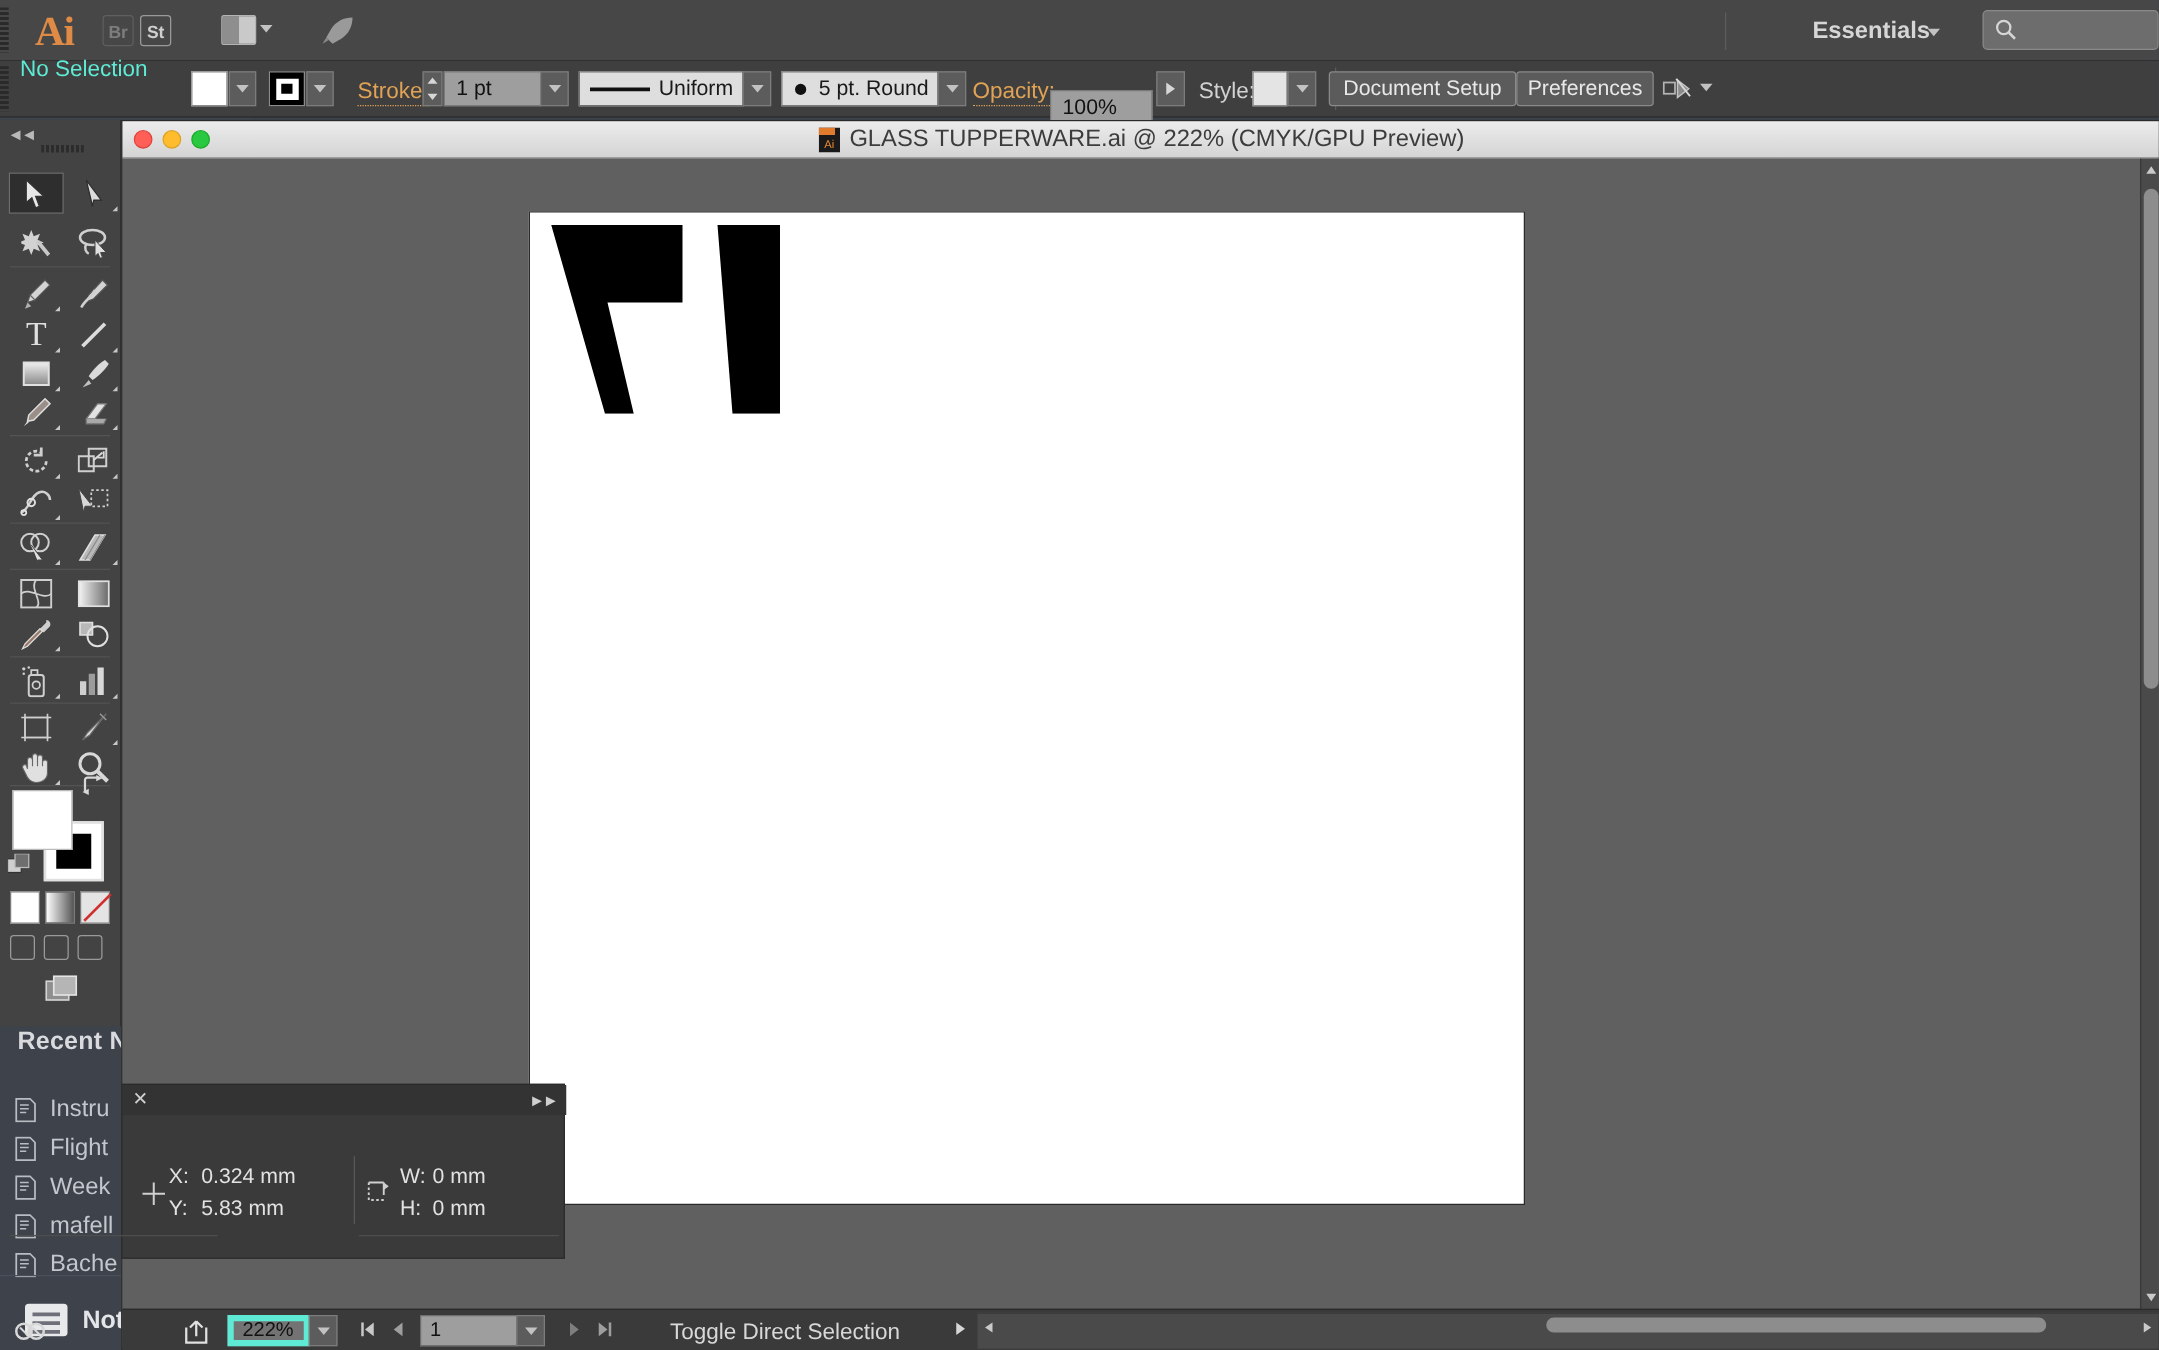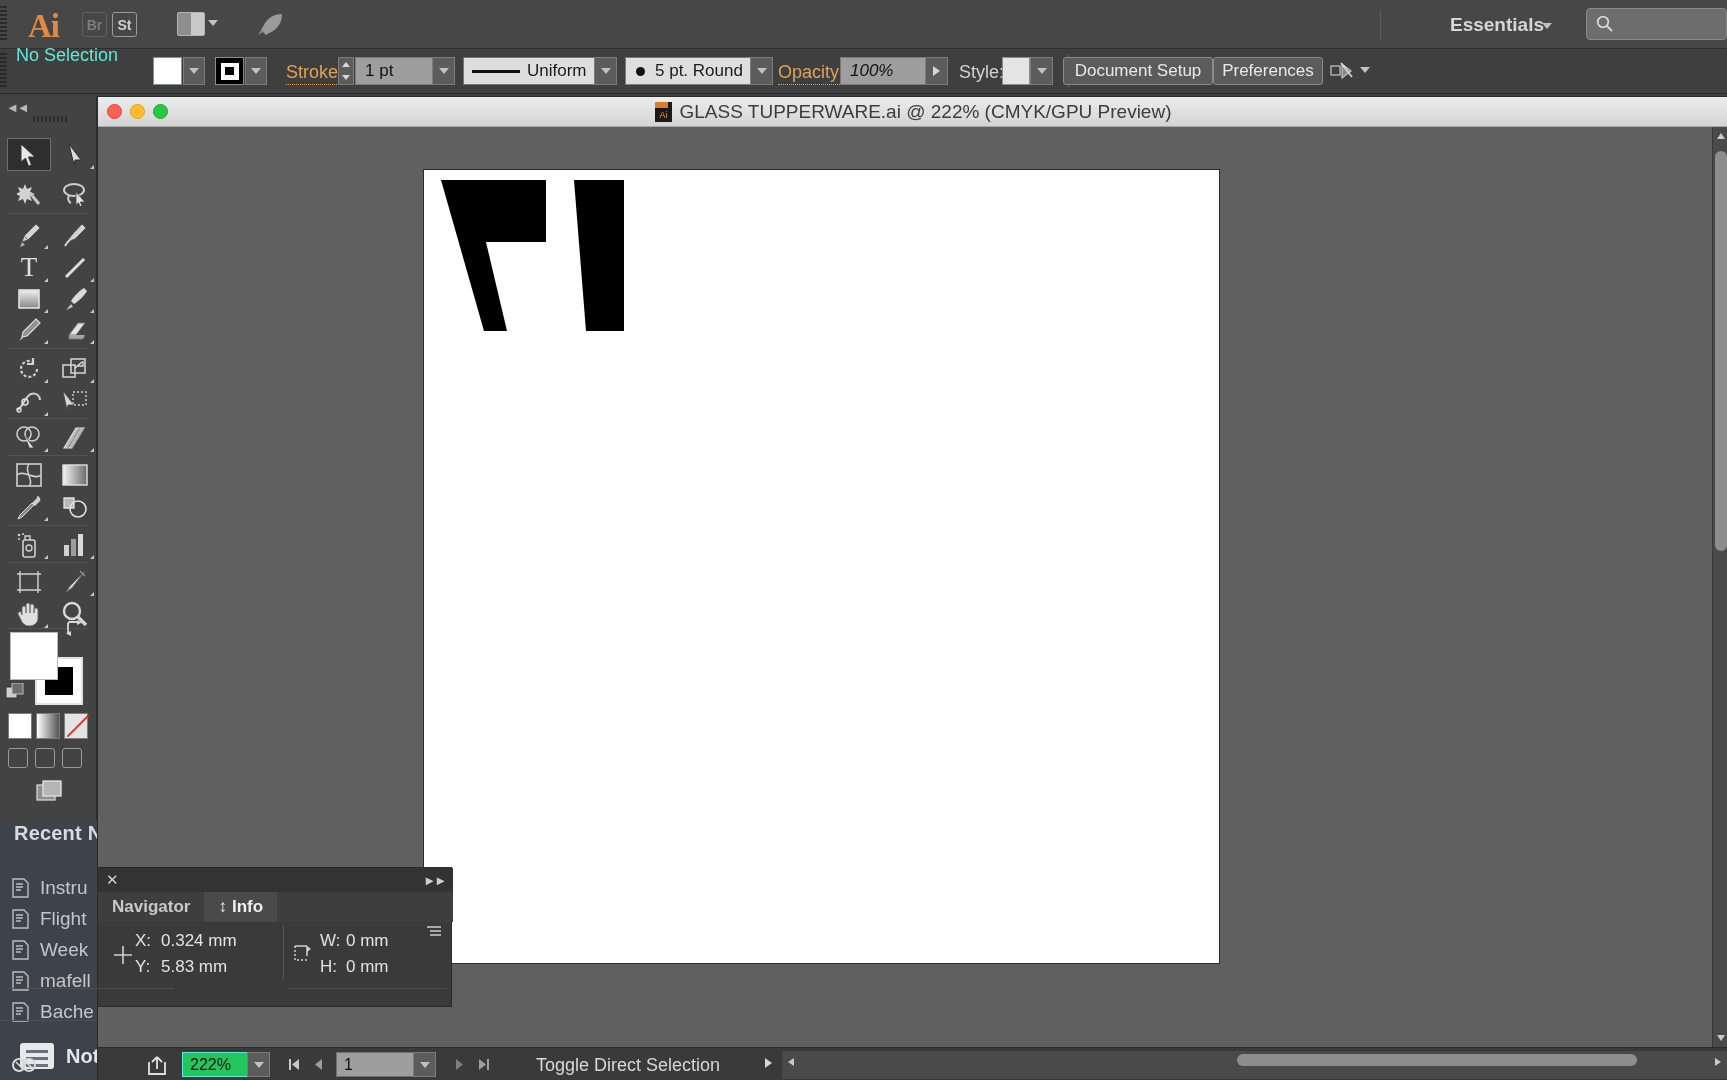--- a/index.html
+++ b/index.html
@@ -104,21 +104,21 @@
     display:flex; align-items:center; gap:7px; padding-left:8px; }
   #profile-line { width:48px; height:3px; background:#111; flex:none; }
   #profile-label { color:#1a1a1a; font-size:17px; }
   #profile-dd { left:594px; top:57px; width:23px; height:28px; }
   #brush-field { left:625px; top:57px; width:126px; height:28px; background:#dedede; border:1px solid #7a7a7a;
     display:flex; align-items:center; gap:10px; padding-left:10px; }
   #brush-dot { width:9px;height:9px;border-radius:50%;background:#111; flex:none; }
   #brush-label { color:#1a1a1a; font-size:17px; }
   #brush-dd { left:750px; top:57px; width:23px; height:28px; }
   #opacity-label { left:778px; top:62px; color:#e0a255; font-size:18px; border-bottom:1px dotted #e0a255; padding-bottom:1px; }
-  #opacity-field { left:840px; top:57px; width:106px; height:28px;font-style:italic; }
+  #opacity-field { left:840px; top:72px; width:82px; height:28px; }
   #opacity-dd { left:925px; top:57px; width:23px; height:28px; }
   #style-label { left:959px; top:62px; color:#d2d2d2; font-size:18px; }
   #style-swatch { left:1002px; top:57px; width:28px; height:28px; background:#e4e4e4; border:1px solid #8c8c8c; }
   #style-dd { left:1030px; top:57px; width:23px; height:28px; }
   #cb-sep { left:1068px; top:54px; width:1px; height:34px; background:#5a5a5a; }
   .push-btn {
     background:#5b5b5b; border:1px solid #8a8a8a; border-radius:3px; color:#e8e8e8;
     font-size:17px; display:flex; align-items:center; justify-content:center;
   }
   #btn-docsetup { left:1063px; top:57px; width:150px; height:28px; }
@@ -154,21 +154,21 @@
   .sb-arrow-up { position:absolute; left:4px; top:6px; width:0;height:0;
     border-left:4px solid transparent;border-right:4px solid transparent;border-bottom:6px solid #c9c9c9; }
   .sb-arrow-dn { position:absolute; left:4px; bottom:6px; width:0;height:0;
     border-left:4px solid transparent;border-right:4px solid transparent;border-top:6px solid #c9c9c9; }
 
   
   #doc-statusbar { left:0; top:950px; width:1630px; height:34px; background:#3a3a3a;
     border-top:1px solid #2b2b2b; }
   #sb-icon-1 { left:12px; top:1056px; width:25px; height:20px; }
   #sb-icon-2 { left:147px; top:1055px; width:20px; height:21px; }
-  #sb-zoom { left:182px; top:1052px; width:66px; height:25px; background:#22c55e; border:1px solid #5eead4;
+  #sb-zoom { left:182px; top:1052px; width:66px; height:25px; background:#737373; border:5px solid #5eead4;
     color:#111; font-size:16px; display:flex; align-items:center; padding-left:7px; }
   #sb-zoom-dd { left:247px; top:1052px; width:23px; height:25px; }
   .nav-arrow { position:absolute; top:1057px; }
   #sb-first { left:288px; } #sb-prev { left:313px; }
   #sb-page { left:336px; top:1052px; width:78px; height:25px; background:#9e9e9e; border:1px solid #6f6f6f;
     color:#111; font-size:16px; display:flex; align-items:center; padding-left:7px; }
   #sb-page-dd { left:413px; top:1052px; width:23px; height:25px; }
   #sb-next { left:454px; } #sb-last { left:477px; }
   #sb-status-text { left:536px; top:1055px; color:#d8d8d8; font-size:18px; }
   #sb-status-caret { left:765px; top:1058px; }
@@ -715,34 +715,20 @@
     <span class="sb-arrow-l"></span>
     <span id="hscroll-thumb"></span>
     <span class="sb-arrow-r"></span>
   </div>
 
   <div id="info-panel" class="abs">
     <div id="info-panel-bar" class="abs">
       <span id="info-close" class="abs">✕</span>
       <span id="info-collapse">►►</span>
     </div>
-    <div id="info-tabs" class="abs">
-      <span class="panel-tab">
-        <span>Navigator</span>
-      </span>
-      <span class="panel-tab active">
-        <span>↕</span>
-        <span>Info</span>
-      </span>
-      <span id="info-menu">
-        <svg width="18" height="12" viewBox="0 0 18 12">
-            <path d="M2 2h14M5 6h11M5 10h11" stroke="#cfcfcf" stroke-width="1.5"></path>
-          </svg>
-      </span>
-    </div>
     <div id="info-body" class="abs"></div>
   </div>
 
   <span id="info-cross" class="abs">
     <svg width="20" height="20" viewBox="0 0 20 20">
         <path d="M10 1v18M1 10h18" stroke="#d0d0d0" stroke-width="1.6"></path>
       </svg>
   </span>
   <div id="info-xy" class="abs">
     <div class="info-row">

